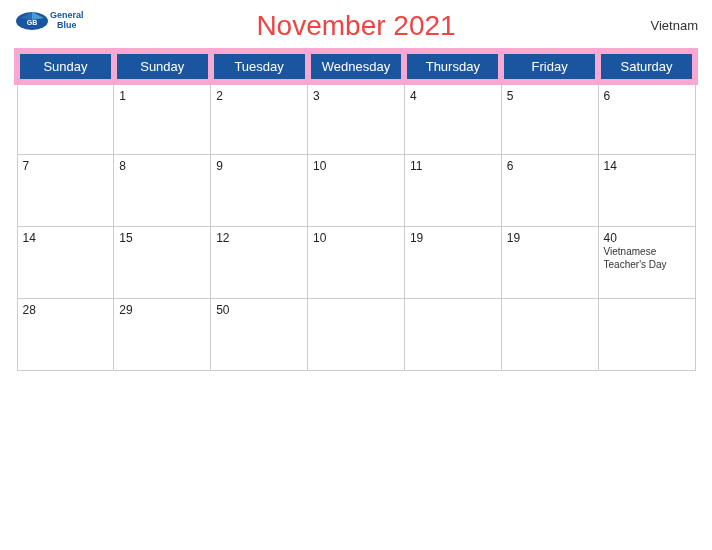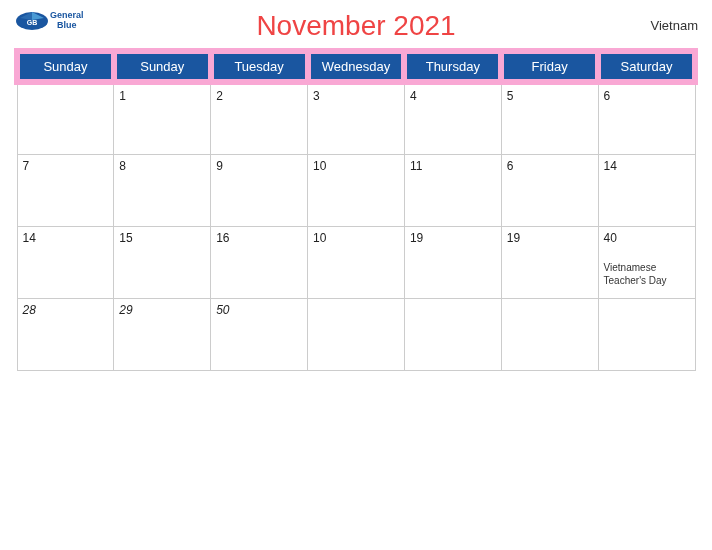--- a/index.html
+++ b/index.html
@@ -76,34 +76,33 @@
     .calendar-table td {
       border: 1px solid #ccc;
       vertical-align: top;
       height: 72px;
       padding: 4px 5px;
       font-size: 12px;
       background: #fff;
     }
     .calendar-table tr:last-child td {
       height: 72px;
-      font-style: italic;
     }
     .day-number {
       font-size: 12px;
       color: #222;
       display: block;
     }
     .empty-cell {
       background: #fff;
     }
     .holiday-text {
       font-size: 10px;
       color: #333;
-      margin-top: 16px;
+      margin-top: 0;
       line-height: 1.3;
     }
   </style>
 </head>
 <body>
 
 <div class="calendar-wrapper">
   <div class="header">
     <div class="logo">
       <svg class="logo-bird" viewBox="0 0 36 22" xmlns="http://www.w3.org/2000/svg">
@@ -178,21 +177,21 @@
           </td>
         </tr>
         <tr>
           <td>
             <span class="day-number">14</span>
           </td>
           <td>
             <span class="day-number">15</span>
           </td>
           <td>
-            <span class="day-number">16</span>
+            <span class="day-number">12</span>
           </td>
           <td>
             <span class="day-number">10</span>
           </td>
           <td>
             <span class="day-number">19</span>
           </td>
           <td>
             <span class="day-number">19</span>
           </td>

